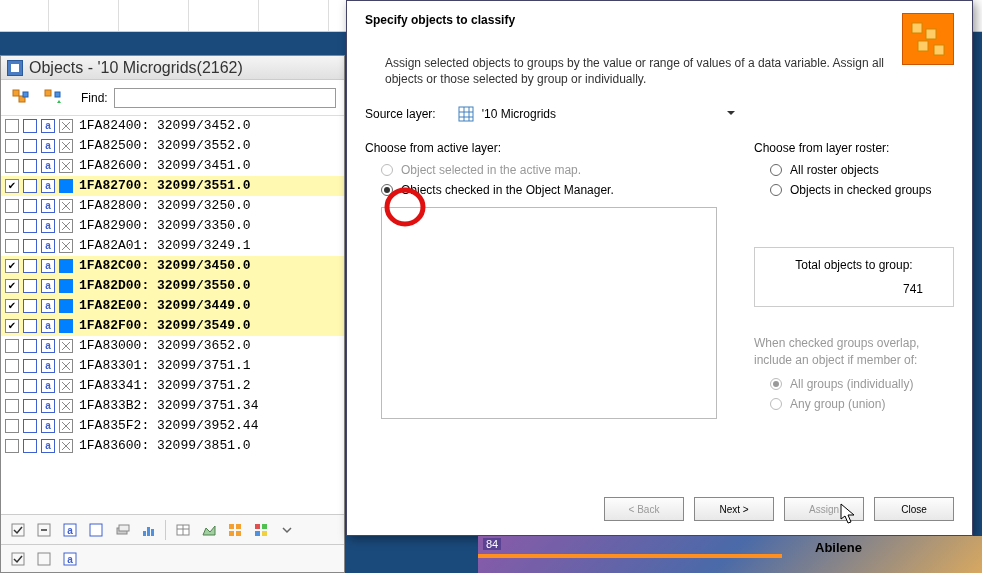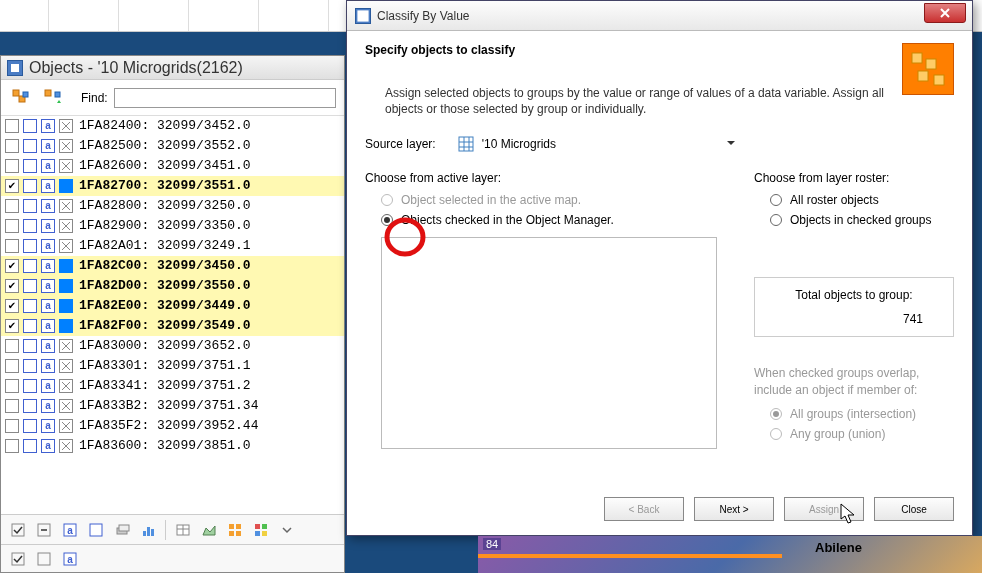--- a/index.html
+++ b/index.html
@@ -393,33 +393,20 @@
     <span class="tb-btn">
         <svg width="16" height="16">
           <rect x="2" y="2" width="12" height="12" fill="#fff" stroke="#4060d0"></rect>
           <text x="8" y="12" font-size="10" text-anchor="middle" fill="#4060d0" font-weight="bold">a</text>
         </svg>
       </span>
   </div>
 </div>
 
 <div class="dialog">
-  <div class="dlg-titlebar">
-    <span class="icon-box">
-      <svg viewBox="0 0 10 10">
-          <rect x="1" y="1" width="8" height="8" fill="#fff"></rect>
-        </svg>
-    </span>
-    <span class="dlg-title">Classify By Value</span>
-    <span class="dlg-close">
-      <svg viewBox="0 0 12 12">
-          <path d="M2 2 L10 10 M10 2 L2 10" stroke="#fff" stroke-width="2"></path>
-        </svg>
-    </span>
-  </div>
   <div class="dlg-body">
     <div class="dlg-header">
       <div class="dlg-header-text">
         <h3>Specify objects to classify</h3>
         <p>Assign selected objects to groups by the value or range of values of a data variable. Assign all objects or those selected by group or individually.</p>
       </div>
       <div class="dlg-header-icon">
         <svg viewBox="0 0 40 40">
           <rect x="4" y="4" width="10" height="10" fill="#ffcc66" stroke="#cc8800"></rect>
           <rect x="18" y="10" width="10" height="10" fill="#ffcc66" stroke="#cc8800"></rect>
@@ -481,21 +468,21 @@
         </div>
 
         <div class="total-box">
           <div class="total-label">Total objects to group:</div>
           <div class="total-val">741</div>
         </div>
 
         <div class="overlap-note">When checked groups overlap, include an object if member of:</div>
         <div class="radio-row disabled">
           <span class="radio selected"></span>
-          <span>All groups (intersection)</span>
+          <span>All groups (individually)</span>
         </div>
         <div class="radio-row disabled">
           <span class="radio"></span>
           <span>Any group (union)</span>
         </div>
       </div>
     </div>
   </div>
 
   <div class="dlg-buttons">

